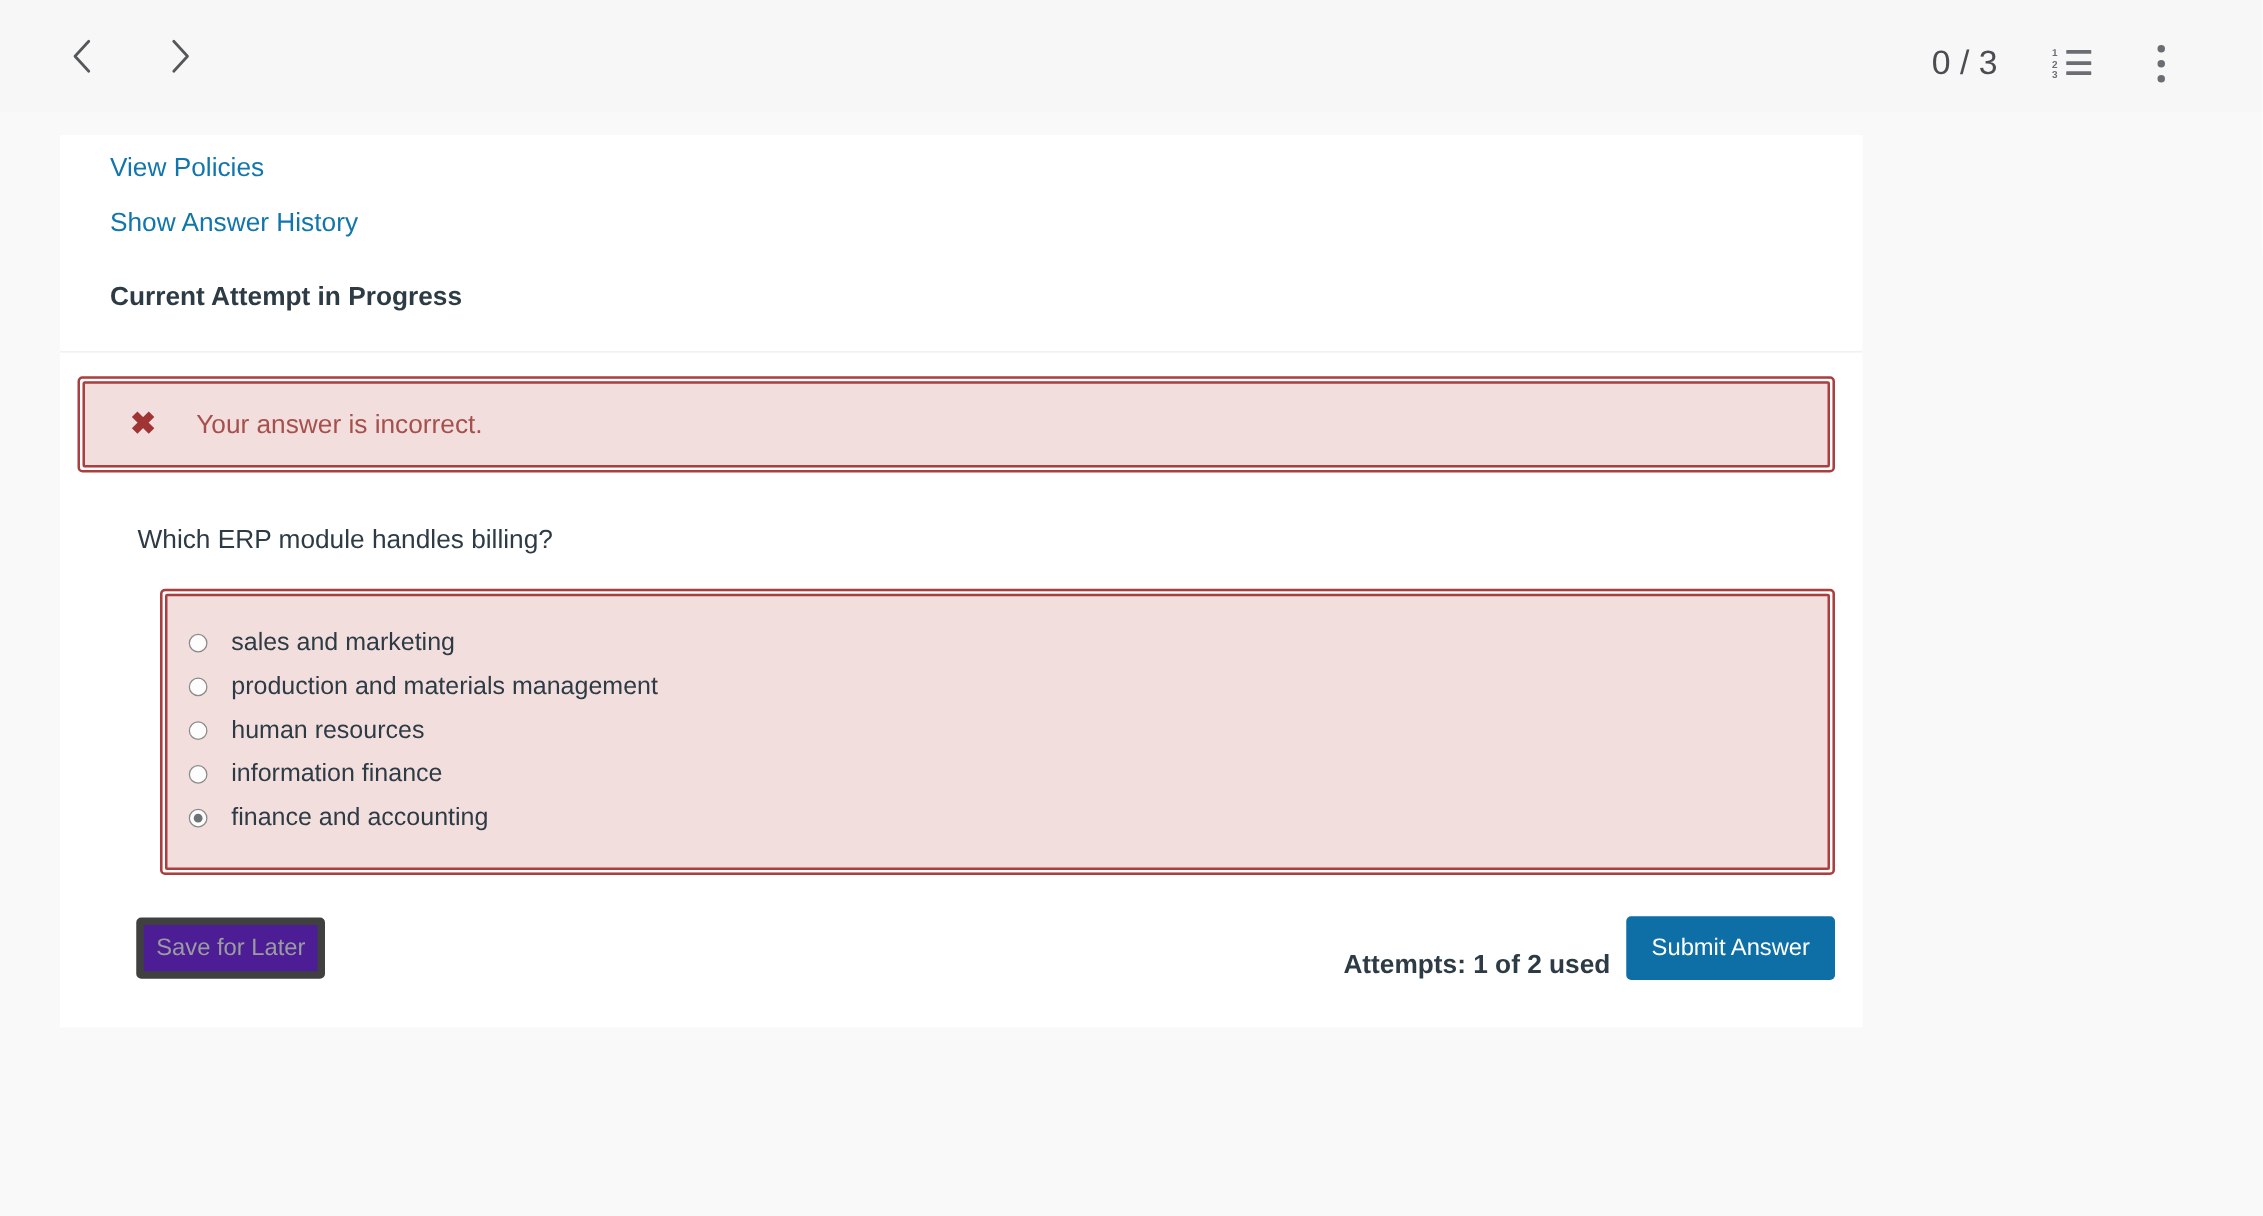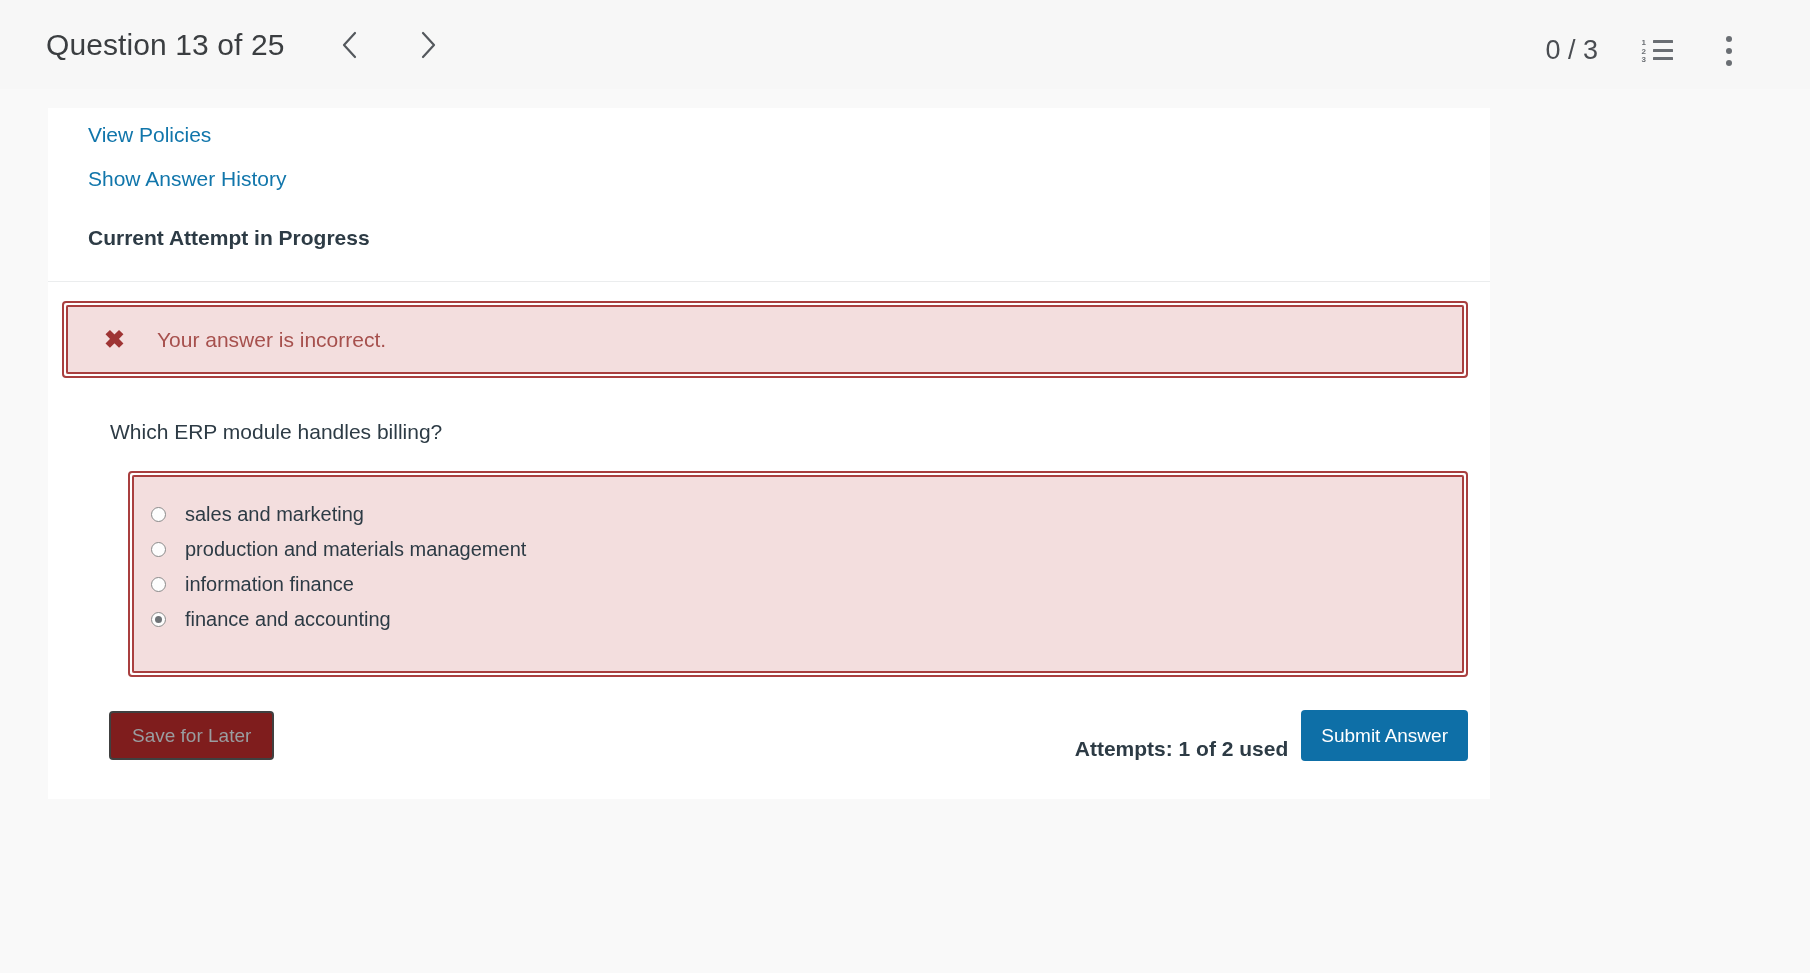--- a/index.html
+++ b/index.html
@@ -200,21 +200,21 @@
     margin: 42px 0 0 62px;
   }
 
   
   .options-wrap { padding: 27px 22px 0 80px; }
   .options {
     position: relative;
     background: #f3dede;
     border: 2px solid #a93f3f;
     border-radius: 4px;
-    padding: 24px 0 38px 0;
+    padding: 24px 0 26px 0;
     box-shadow: 0 0 0 2px #ffffff inset;
   }
   .options::after {
     content: "";
     position: absolute;
     left: 2px; top: 2px; right: 2px; bottom: 2px;
     border: 2px solid #a93f3f;
     border-radius: 2px;
     pointer-events: none;
   }
@@ -252,27 +252,27 @@
     white-space: nowrap;
   }
 
   
   .footer {
     display: flex;
     align-items: center;
     padding: 33px 22px 38px 61px;
   }
   .btn-save {
-    background: #7f1d1d;
-    border: 2px solid #404040;
+    background: #4c1d95;
+    border: 6px solid #404040;
     border-radius: 4px;
     color: #9a9da0;
     font-size: 19px;
     font-family: "Liberation Sans", sans-serif;
-    padding: 0 21px;
+    padding: 0 10px;
     height: 49px;
     cursor: pointer;
     white-space: nowrap;
   }
   .footer-right {
     margin-left: auto;
     display: flex;
     align-items: flex-end;
   }
   .attempts {
@@ -293,21 +293,20 @@
     padding: 0 20px;
     height: 51px;
     cursor: pointer;
     white-space: nowrap;
   }
 </style>
 </head>
 <body>
 
 <div class="qheader">
-  <div class="qheader-title">Question 13 of 25</div>
 
   <div class="nav-arrows">
     <button class="nav-arrow">
       <span>
         <svg width="17" height="28" viewBox="0 0 17 28" fill="none" xmlns="http://www.w3.org/2000/svg">
           <path d="M14 2 L3 14 L14 26" stroke="currentColor" stroke-width="2.2" stroke-linecap="round" stroke-linejoin="round"></path>
         </svg>
       </span>
     </button>
     <button class="nav-arrow">
@@ -368,20 +367,24 @@
       <div class="opt">
         <span class="radio"></span>
         <span class="opt-label">sales and marketing</span>
       </div>
 
       <div class="opt">
         <span class="radio"></span>
         <span class="opt-label">production and materials management</span>
       </div>
 
+      <div class="opt">
+        <span class="radio"></span>
+        <span class="opt-label">human resources</span>
+      </div>
 
       <div class="opt">
         <span class="radio"></span>
         <span class="opt-label">information finance</span>
       </div>
 
       <div class="opt">
         <span class="radio checked"></span>
         <span class="opt-label">finance and accounting</span>
       </div>

